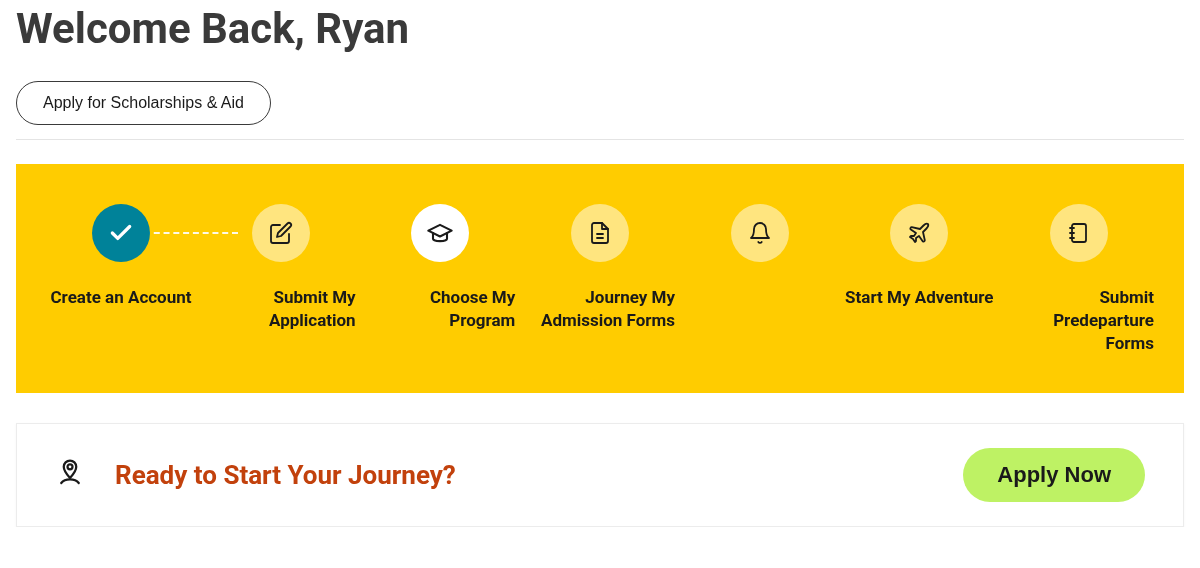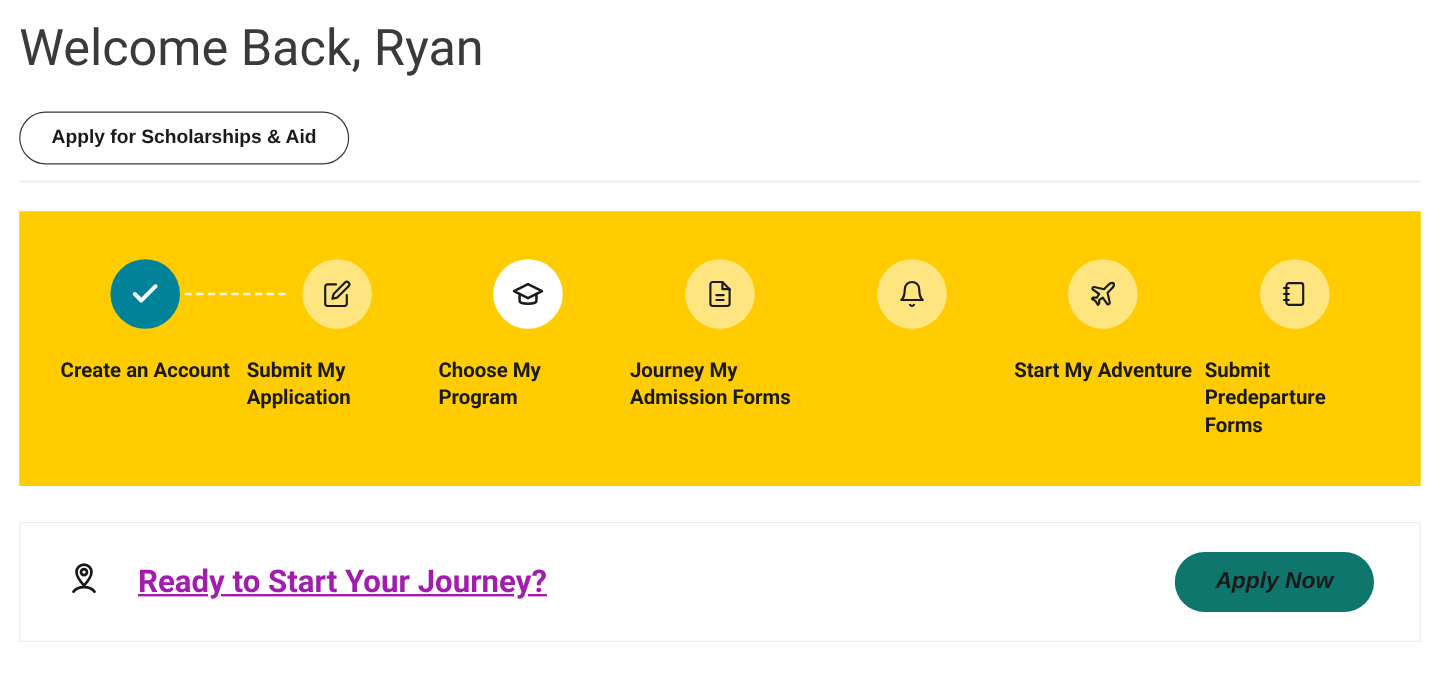--- a/index.html
+++ b/index.html
@@ -7,23 +7,23 @@
       padding: 0;
       box-sizing: border-box;
     }
     body {
       font-family: -apple-system, BlinkMacSystemFont, "Segoe UI", Roboto, Helvetica, Arial, sans-serif;
       background: #fff;
       padding: 0 16px;
     }
     .page-title {
       font-size: 42px;
-      font-weight: 400;
+      font-weight: 700;
       color: #3a3a3a;
-      margin-top: 16px;
+      margin-top: 4px;
       margin-bottom: 28px;
     }
     .header-row {
       display: flex;
       justify-content: space-between;
       align-items: center;
       padding-bottom: 14px;
       border-bottom: 1px solid #e4e4e4;
       margin-bottom: 24px;
     }
@@ -31,37 +31,37 @@
       font-size: 30px;
       font-weight: 700;
       color: #3a3a3a;
     }
     .scholarships-btn {
       background: #fff;
       border: 1.5px solid #3a3a3a;
       border-radius: 999px;
       padding: 12px 26px;
       font-size: 16px;
-      font-weight: 700;
+      font-weight: 400;
       color: #1a1a1a;
       cursor: pointer;
     }
     .journey-strip {
       background: #FFCC00;
       padding: 40px 30px 38px 30px;
       display: flex;
       justify-content: space-between;
       align-items: flex-start;
       position: relative;
     }
     .step {
       display: flex;
       flex-direction: column;
       align-items: center;
-      text-align: left;
+      text-align: right;
       width: 150px;
       position: relative;
       z-index: 2;
     }
     .step-icon {
       width: 58px;
       height: 58px;
       border-radius: 50%;
       display: flex;
       align-items: center;
@@ -102,33 +102,31 @@
       background: #fff;
     }
     .ready-left {
       display: flex;
       align-items: center;
       gap: 30px;
     }
     .ready-title {
       font-size: 26px;
       font-weight: 700;
-      color: #a21caf;
-      text-decoration: underline;
+      color: #c2410c;
     }
     .apply-now-btn {
-      background: #0f766e;
+      background: #bef264;
       border: none;
       border-radius: 999px;
       padding: 14px 34px;
-      font-size: 19px;
+      font-size: 22px;
       font-weight: 700;
       color: #1a1a1a;
       cursor: pointer;
-      font-style: italic;
     }
   </style>
 </head>
 <body>
 
 <h1 class="page-title">Welcome Back, Ryan</h1>
 
 <div class="header-row">
   <button class="scholarships-btn">Apply for Scholarships &amp; Aid</button>
 </div>

